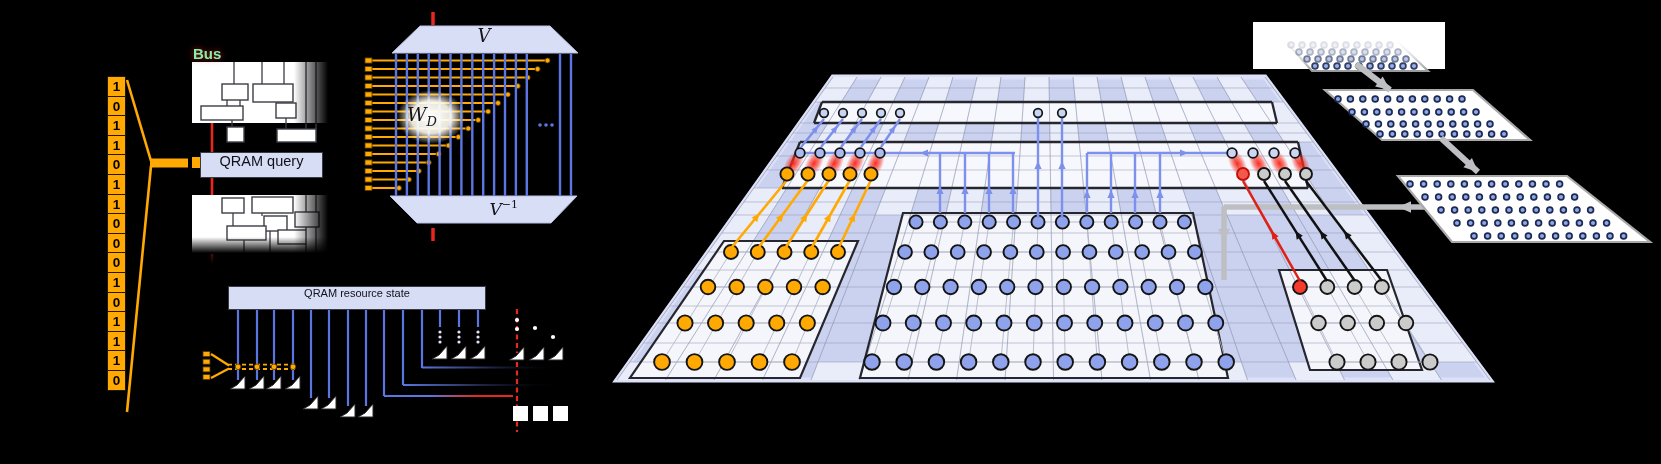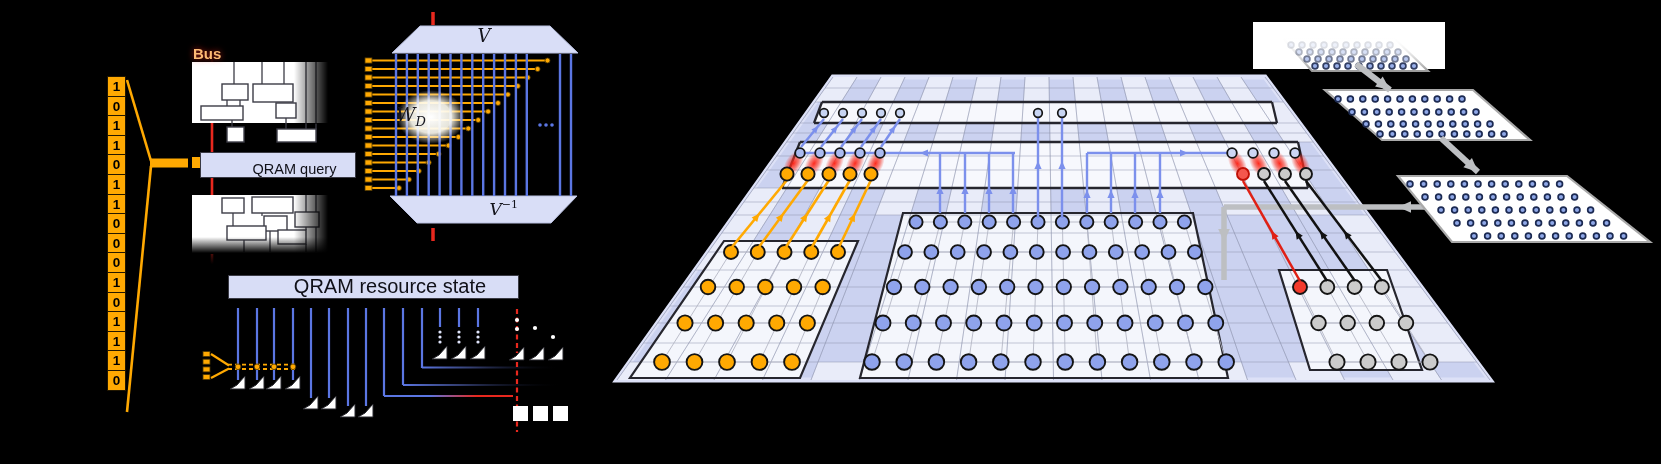--- a/index.html
+++ b/index.html
@@ -1,30 +1,30 @@
 <!DOCTYPE html>
 <html><head>
 <meta charset="utf-8">
 <style>
   html,body{margin:0;padding:0;background:#000;}
   #stage{position:relative;width:1661px;height:464px;background:#000;overflow:hidden;
          font-family:"Liberation Sans",sans-serif;}
   #fig{position:absolute;left:0;top:0;}
   .lbl{position:absolute;line-height:1;white-space:nowrap;}
-  #bus-label{left:193px;top:46px;color:#fdba74;font-weight:bold;font-size:15px;
+  #bus-label{left:193px;top:46px;color:#86efac;font-weight:bold;font-size:15px;
              text-shadow:0 0 6px rgba(232,40,30,.8);}
   .lavbox{position:absolute;background:#d8ddf6;border:1.3px solid #3a3a44;color:#101018;
-          display:flex;align-items:flex-end;justify-content:center;padding-left:33px;}
+          display:flex;align-items:flex-start;justify-content:center;}
   #query-box{left:200px;top:152px;width:121px;height:24px;font-size:14.5px;}
-  #resource-box{left:228px;top:275px;width:256px;height:22px;font-size:20px;}
+  #resource-box{left:228px;top:286px;width:256px;height:22px;font-size:11px;}
   .math{font-family:"DejaVu Serif","Liberation Serif",serif;font-style:italic;color:#14141c;}
   #v-label{left:468px;top:27px;width:32px;text-align:center;font-size:18px;}
   #vinv-label{left:452px;top:199px;width:66px;text-align:right;font-size:17px;}
   #vinv-label sup{font-size:11px;font-style:normal;}
-  #wd-label{left:396px;top:105px;font-size:19px;}
+  #wd-label{left:407px;top:105px;font-size:19px;}
   #wd-label sub{font-size:13px;}
   #bits{position:absolute;left:107px;top:76px;width:19px;}
   .bit{box-sizing:border-box;width:19px;height:21.2px;margin-top:-1.6px;background:#ffa902;
        border:1.6px solid #221700;color:#000;font-size:13.5px;font-weight:bold;
        display:flex;align-items:center;justify-content:center;}
   .bit:first-child{margin-top:0;}
 </style>
 </head>
 <body>
 

